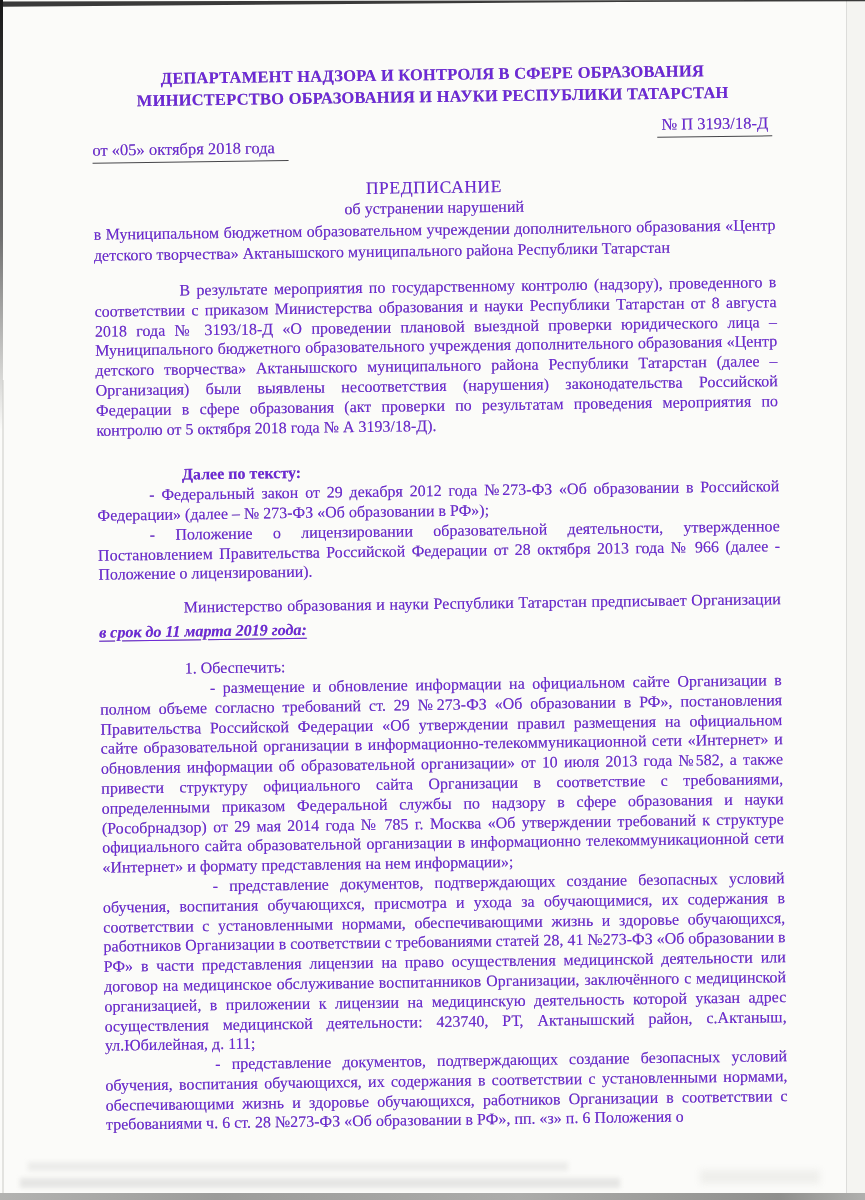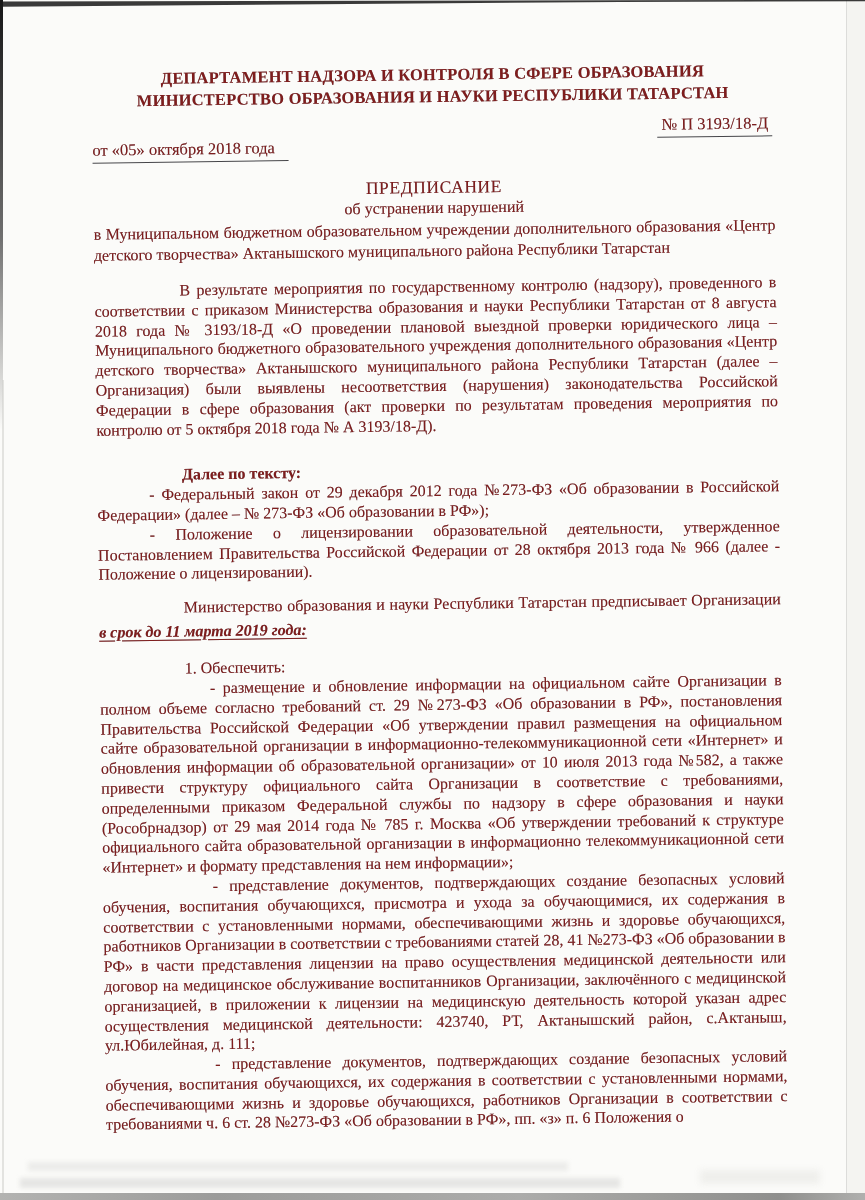--- a/index.html
+++ b/index.html
@@ -3,21 +3,21 @@
 <meta charset="utf-8">
 <style>
   html,body{margin:0;padding:0;background:#e8e8e6;}
   .page{
     position:relative;
     width:865px;height:1200px;
     margin:0 auto;
     background:#fbfbf9;
     overflow:hidden;
     font-family:"Liberation Serif","DejaVu Serif",serif;
-    color:#7f1d1d;
+    color:#6d28d9;
   }
   
   .scan-top{position:absolute;top:0;left:0;z-index:5;}
   .scan-left{
     position:absolute;left:0;top:0;width:3px;height:430px;z-index:5;
     background:linear-gradient(#161616,#6f6f6f 55%,#cfcfcd 85%,rgba(207,207,205,0));
   }
   .scan-left-faint{
     position:absolute;left:2px;top:380px;width:2px;height:820px;z-index:4;
     background:#e3e3e0;

